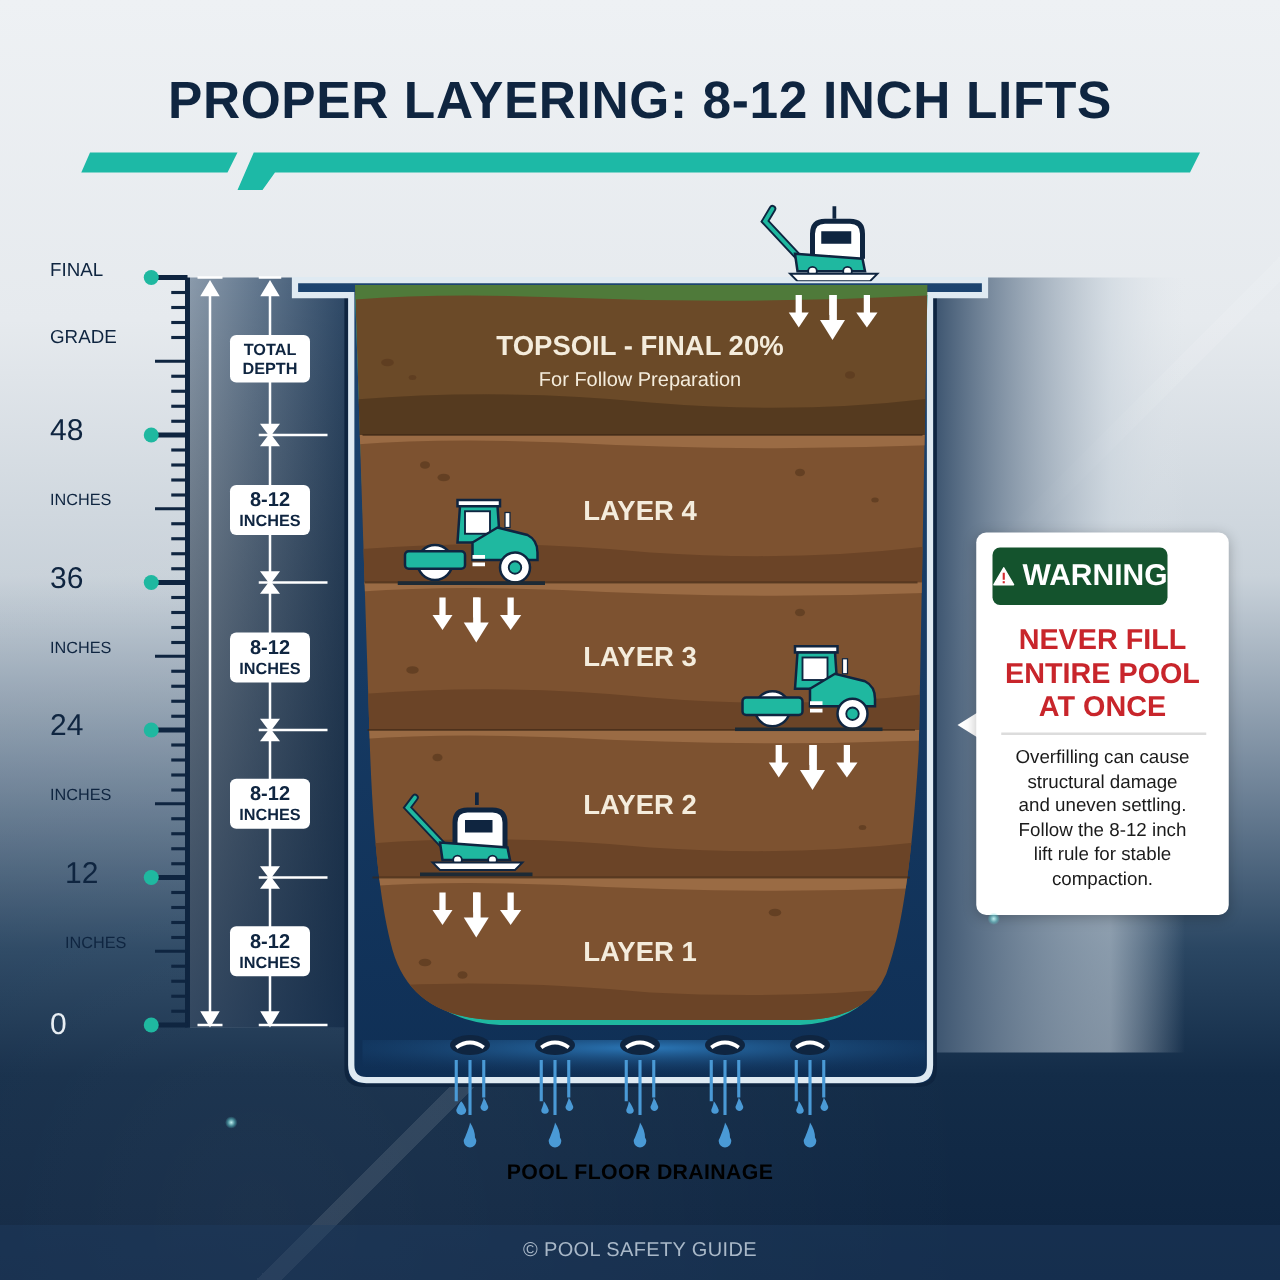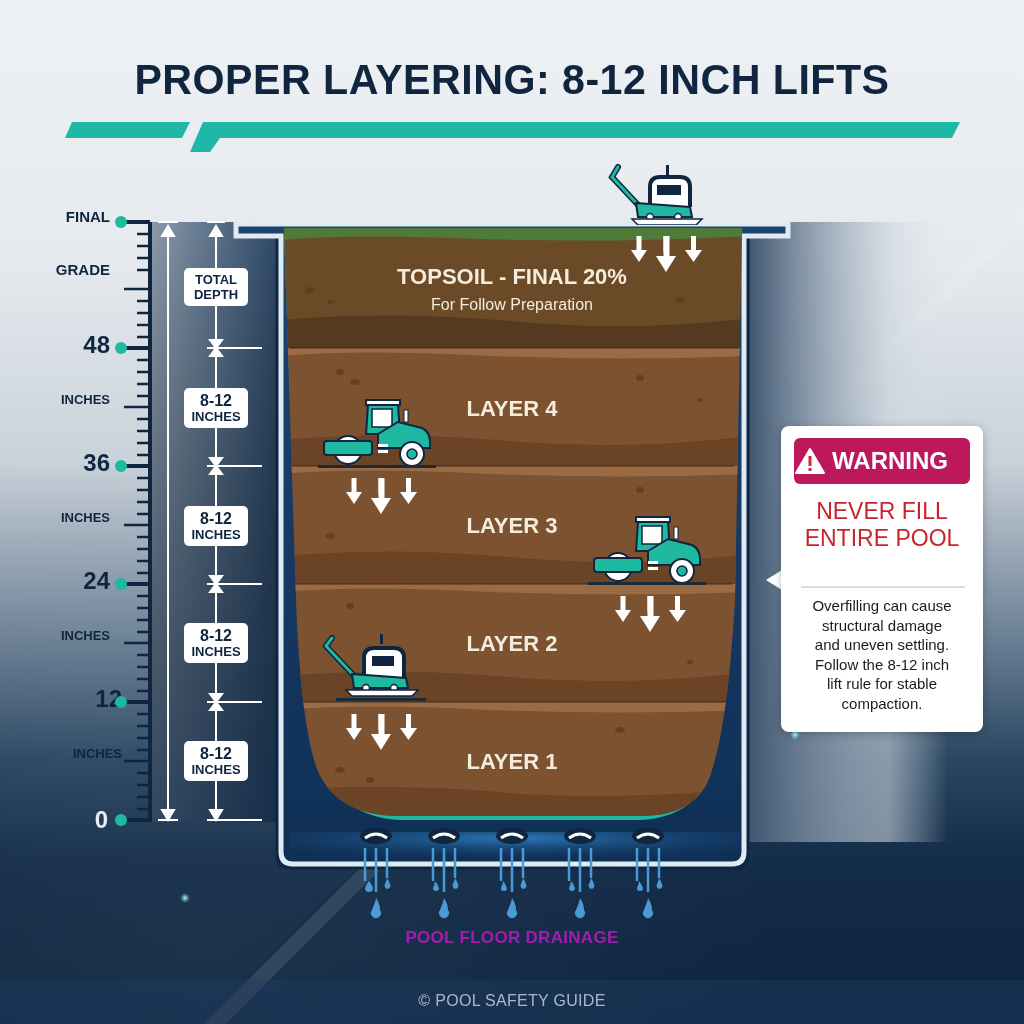--- a/index.html
+++ b/index.html
@@ -20,21 +20,21 @@
     font-size:42px; font-weight:700; color:#0f2540; letter-spacing:0.5px;
     transform: scaleX(0.98);
   }
   .title-bar { position:absolute; }
   .glow {
     position:absolute; width:10px; height:10px; border-radius:50%;
     background: radial-gradient(circle, #bfeff0 0%, rgba(100,210,210,0.5) 40%, transparent 70%);
   }
 
   
-  .ruler-label { position:absolute; text-align:right; color:#0f2540; font-weight:700; }
+  .ruler-label { position:absolute; text-align:left; color:#0f2540; font-weight:400; }
   .ruler-label .num { font-size:24px; display:block; line-height:24px; }
   .ruler-label .unit { font-size:13px; display:block; line-height:14px;margin-top:36px; }
   .ruler-label.final .num, .ruler-label.final .unit { font-size:15px; line-height:17px; }
   .ruler-label.zero .num { color:#e8eef3; }
   .dot { position:absolute; width:12px; height:12px; border-radius:50%; background:#1fb8a0; }
 
   .depth-box {
     position:absolute; background:#fff; border-radius:5px;
     color:#0f2540; font-weight:700; text-align:center;
     font-size:13px; line-height:15px; padding:4px 6px; width:52px;
@@ -49,37 +49,37 @@
   .warn-card {
     position:absolute; left:781px; top:426px; width:202px; height:306px;
     background:#fff; border-radius:8px; box-shadow:0 2px 10px rgba(0,0,0,0.25);
   }
   .warn-pointer {
     position:absolute; left:766px; top:570px; width:0; height:0;
     border-top:10px solid transparent; border-bottom:10px solid transparent;
     border-right:16px solid #fff;
   }
   .warn-badge {
-    position:absolute; left:13px; top:12px; width:176px; height:46px;
-    background:#be185d; border-radius:6px; color:#fff;
+    position:absolute; left:13px; top:12px; width:140px; height:46px;
+    background:#14532d; border-radius:6px; color:#fff;
     display:flex; align-items:center; justify-content:flex-start; gap:6px;
     font-weight:700; font-size:24px;
   }
   .warn-head {
     position:absolute; left:0; right:0; top:72px; text-align:center;
-    color:#c8252b; font-weight:400; font-size:23px; line-height:27px;
+    color:#c8252b; font-weight:700; font-size:23px; line-height:27px;
   }
   .warn-rule { position:absolute; left:20px; right:18px; top:160px; height:2px; background:#dcdcdc; }
   .warn-body {
     position:absolute; left:8px; right:8px; top:170px; text-align:center;
     color:#1b1b1b; font-size:15px; line-height:19.5px;
   }
   .drain-label {
     position:absolute; left:0; width:1024px; top:928px; text-align:center;
-    color:#a21caf; font-weight:700; font-size:17px; letter-spacing:0.3px;
+    color:#000000; font-weight:700; font-size:17px; letter-spacing:0.3px;
   }
   .footer {
     position:absolute; left:0; right:0; top:980px; height:44px;
     background: rgba(30,60,95,0.45);
   }
   .footer-text {
     position:absolute; left:0; width:1024px; top:992px; text-align:center;
     color:#a9b8c8; font-size:16px; letter-spacing:0.3px;
   }
 </style>
@@ -477,20 +477,21 @@
     <svg width="32" height="28" viewBox="0 0 32 28">
       <path d="M16,2 L30,26 L2,26 Z" fill="#fff" stroke="#fff" stroke-width="2" stroke-linejoin="round"></path>
       <rect x="14.5" y="9" width="3" height="10" fill="#d42b2f"></rect>
       <rect x="14.5" y="21" width="3" height="3" fill="#d42b2f"></rect>
     </svg>
     <span>WARNING</span>
   </div>
   <div class="warn-head">
     <div>NEVER FILL</div>
     <div>ENTIRE POOL</div>
+    <div>AT ONCE</div>
   </div>
   <div class="warn-rule"></div>
   <div class="warn-body">
     <div>Overfilling can cause</div>
     <div>structural damage</div>
     <div>and uneven settling.</div>
     <div>Follow the 8-12 inch</div>
     <div>lift rule for stable</div>
     <div>compaction.</div>
   </div>

